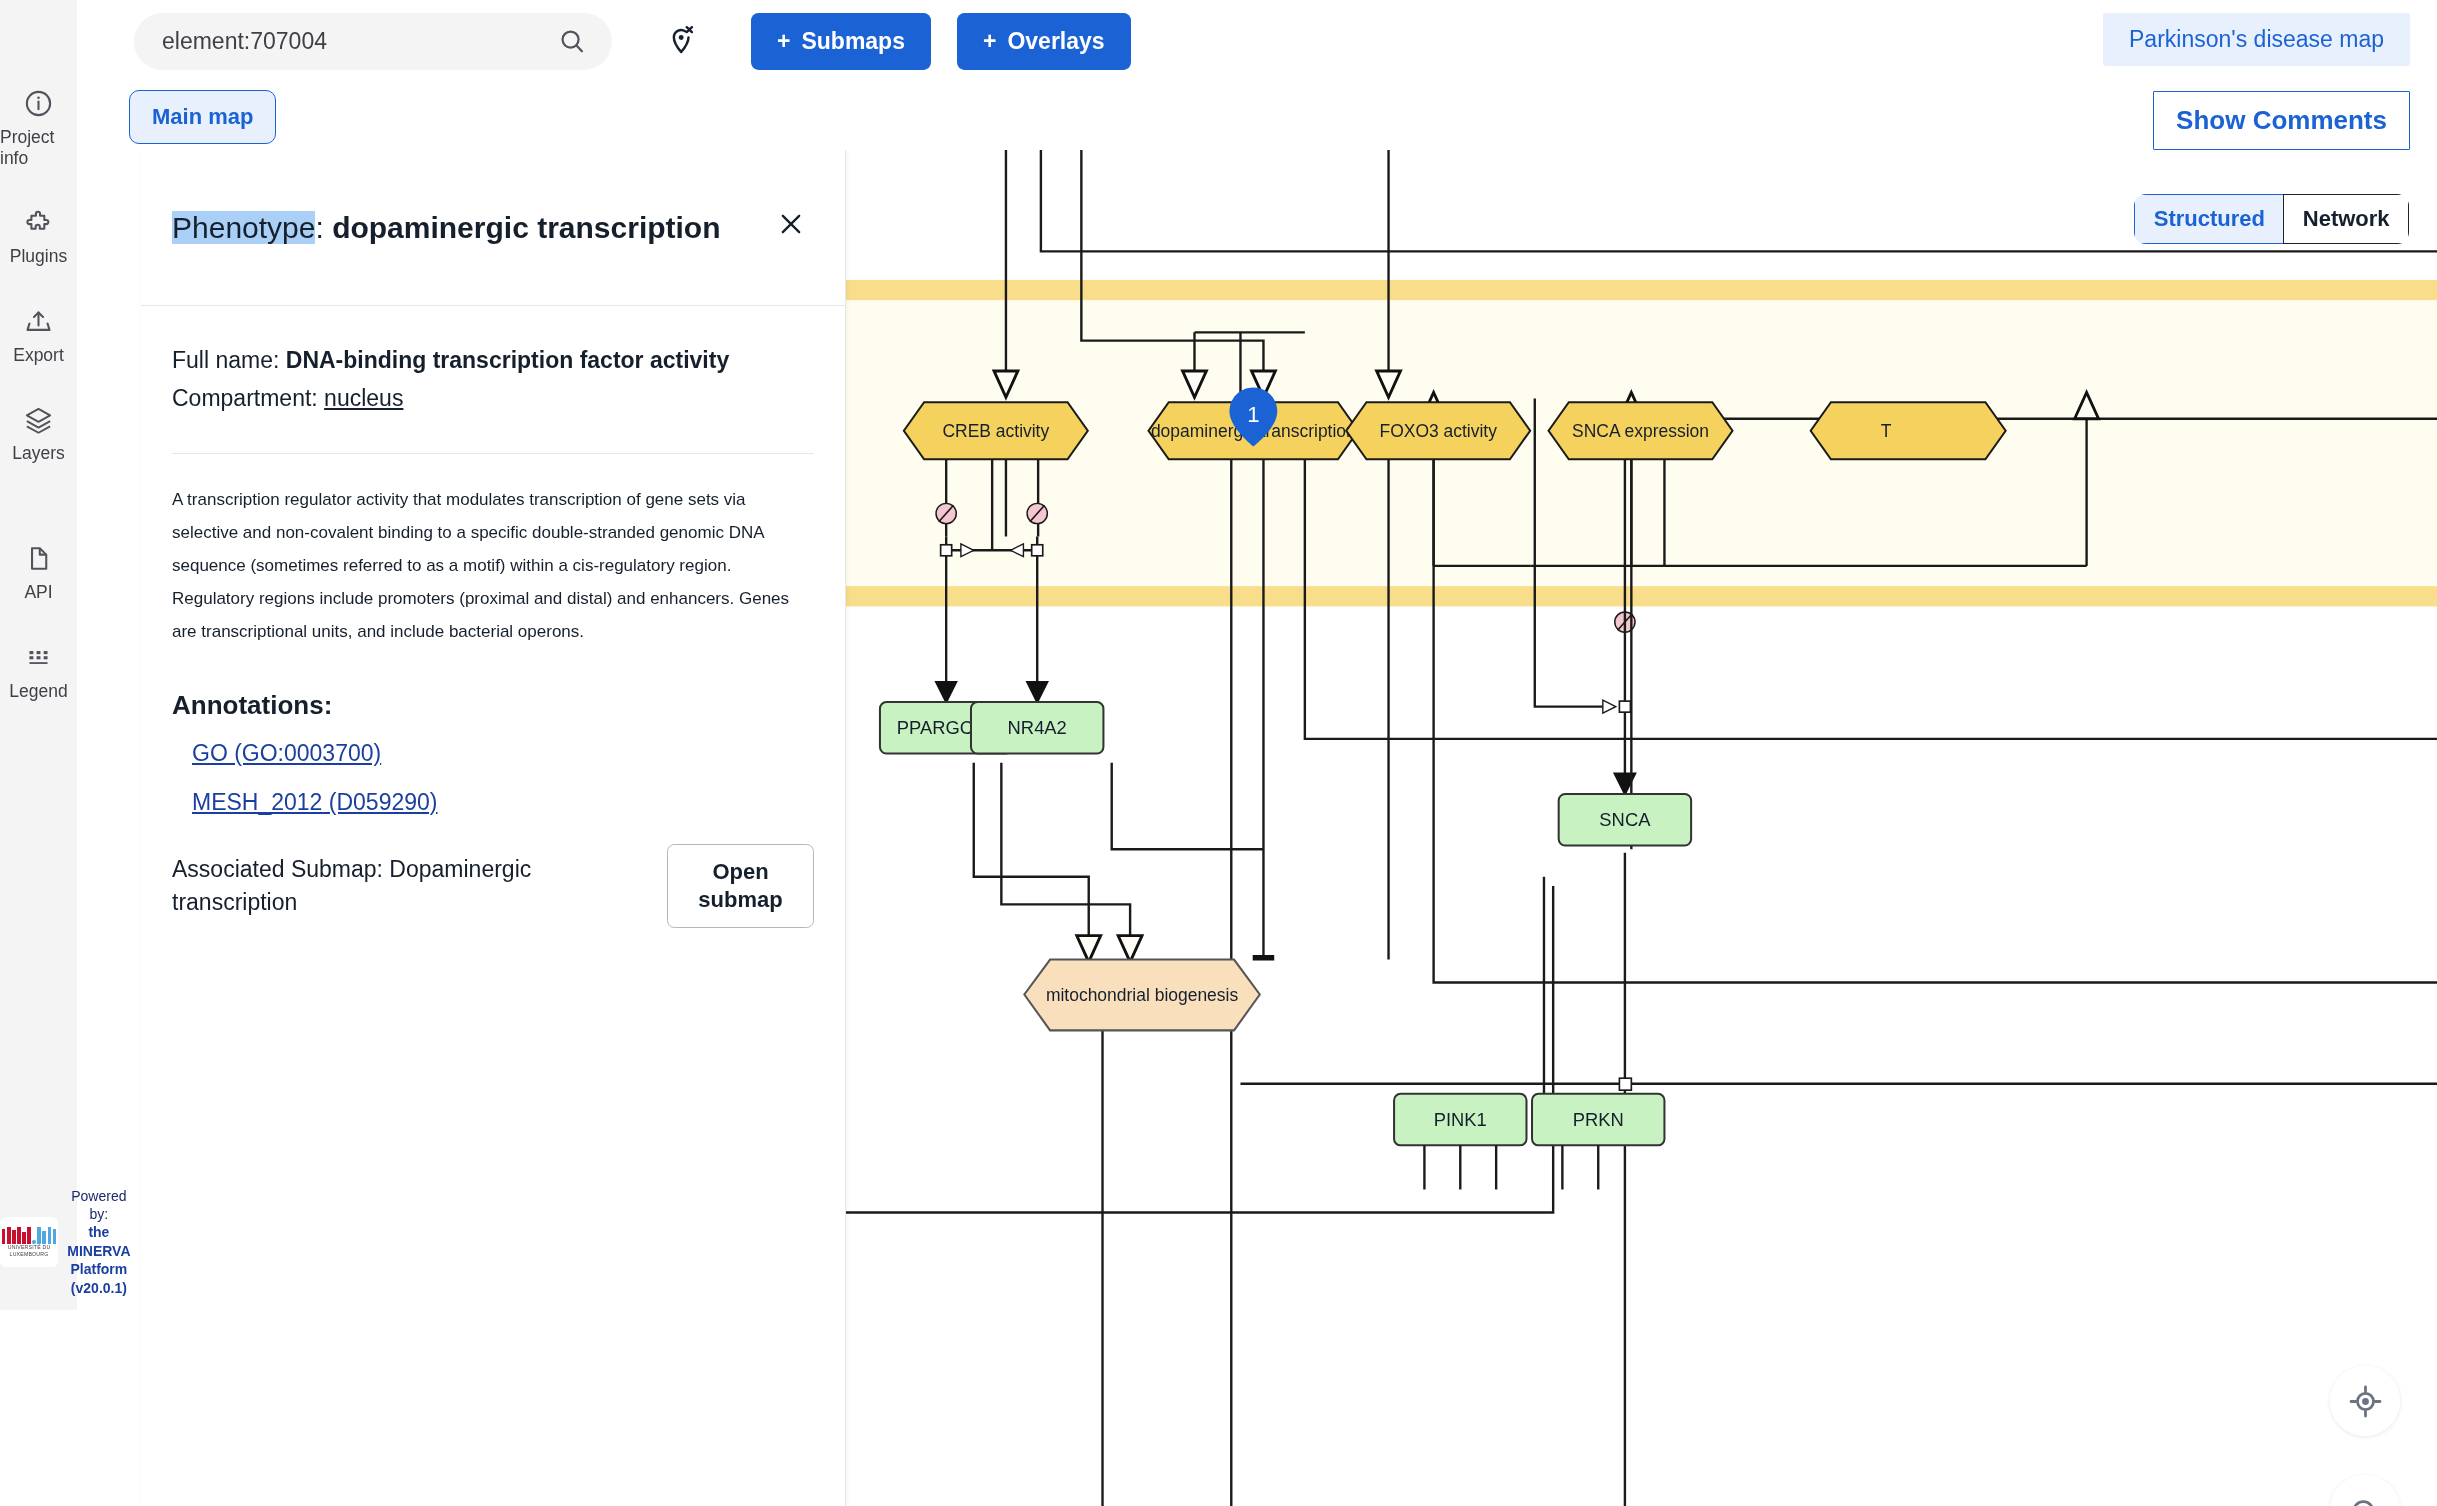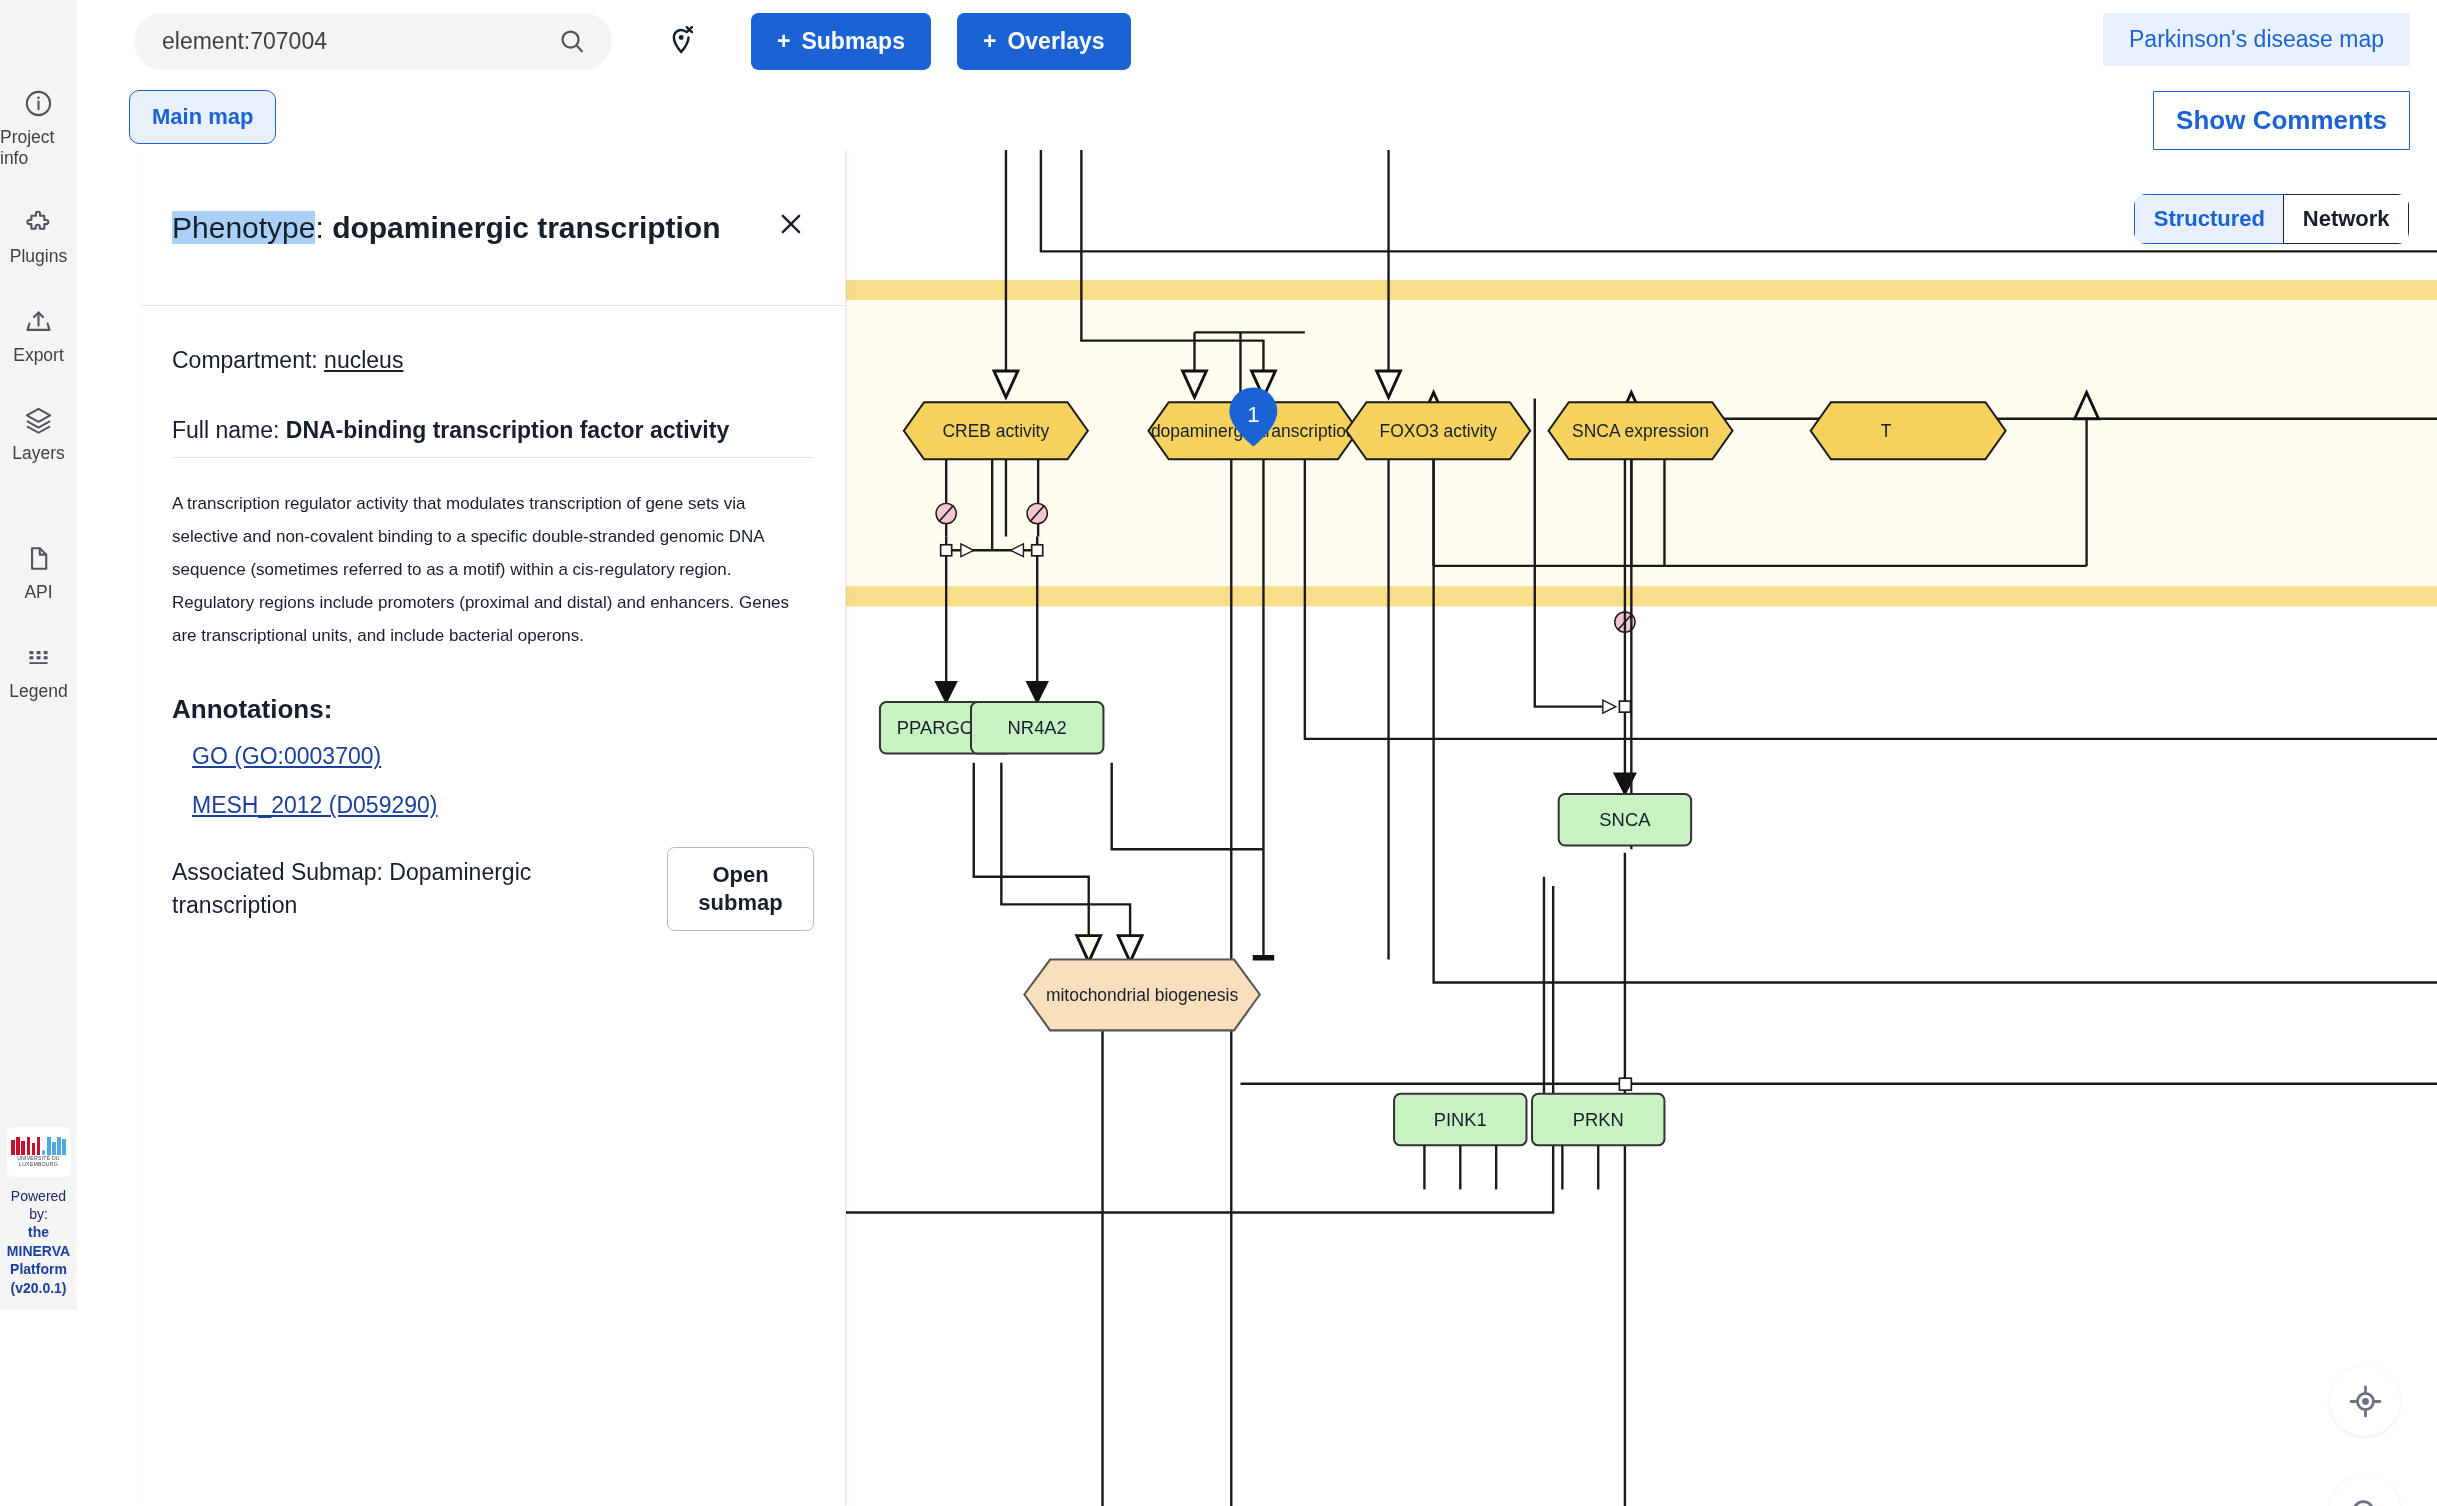--- a/index.html
+++ b/index.html
@@ -50,21 +50,21 @@
     background: #f4f4f5; z-index: 45;
     display: flex; flex-direction: column; align-items: center;
   }
   .rail-item {
     width: 77px; display: flex; flex-direction: column; align-items: center;
     cursor: pointer; color: #52525b; gap: 4.6px;
   }
   .rail-label { font-size: 17.5px; color: #3f3f46; font-family: "Liberation Sans", sans-serif; }
   #rail-bottom {
     position: absolute; bottom: 13px; left: 0; width: 77px;
-    display: flex; flex-direction: column; align-items: center; gap: 9.2px;
+    display: flex; flex-direction: row; align-items: center; gap: 9.2px;
   }
   #uni-logo {
     width: 64px; height: 50px; background: #fff; border-radius: 6.4px;
     display: flex; flex-direction: column; align-items: center; justify-content: center;
     padding: 3.7px 1.8px;
   }
   .bars { display: flex; align-items: flex-end; gap: 1.4px; height: 17.5px; }
   .bar { width: 3.7px; background: #c8102e; }
   .bar.b { background: #4fa8df; }
   .uni-txt { font-size: 5.2px; color: #3f3f46; letter-spacing: 0.2px; line-height: 6.4px; text-align: center; }
@@ -537,26 +537,26 @@
         <span class="hl">Phenotype</span><span>: </span><span class="bold">dopaminergic transcription</span>
       </div>
       <div id="panel-close">
         <svg width="28" height="28" viewBox="0 0 24 24" fill="none" stroke="#16202c" stroke-width="2" stroke-linecap="round">
           <path d="M5 5 19 19M19 5 5 19"></path>
         </svg>
       </div>
     </div>
 
     <div id="panel-body">
+      <div class="row" style="margin-bottom:7.4px">
+        <span>Full name: </span><b>DNA-binding transcription factor activity</b>
+      </div>
+
       <div class="row">
         <span>Compartment: </span><a>nucleus</a>
-      </div>
-
-      <div class="row" style="margin-bottom:7.4px">
-        <span>Full name: </span><b>DNA-binding transcription factor activity</b>
       </div>
 
       <hr class="sep">
 
       <div id="description">A transcription regulator activity that modulates transcription of gene sets via selective and non-covalent binding to a specific double-stranded genomic DNA sequence (sometimes referred to as a motif) within a cis-regulatory region. Regulatory regions include promoters (proximal and distal) and enhancers. Genes are transcriptional units, and include bacterial operons.</div>
 
       <div id="annot-title">Annotations:</div>
       <a class="annot-link">GO (GO:0003700)</a>
       <a class="annot-link">MESH_2012 (D059290)</a>
 

